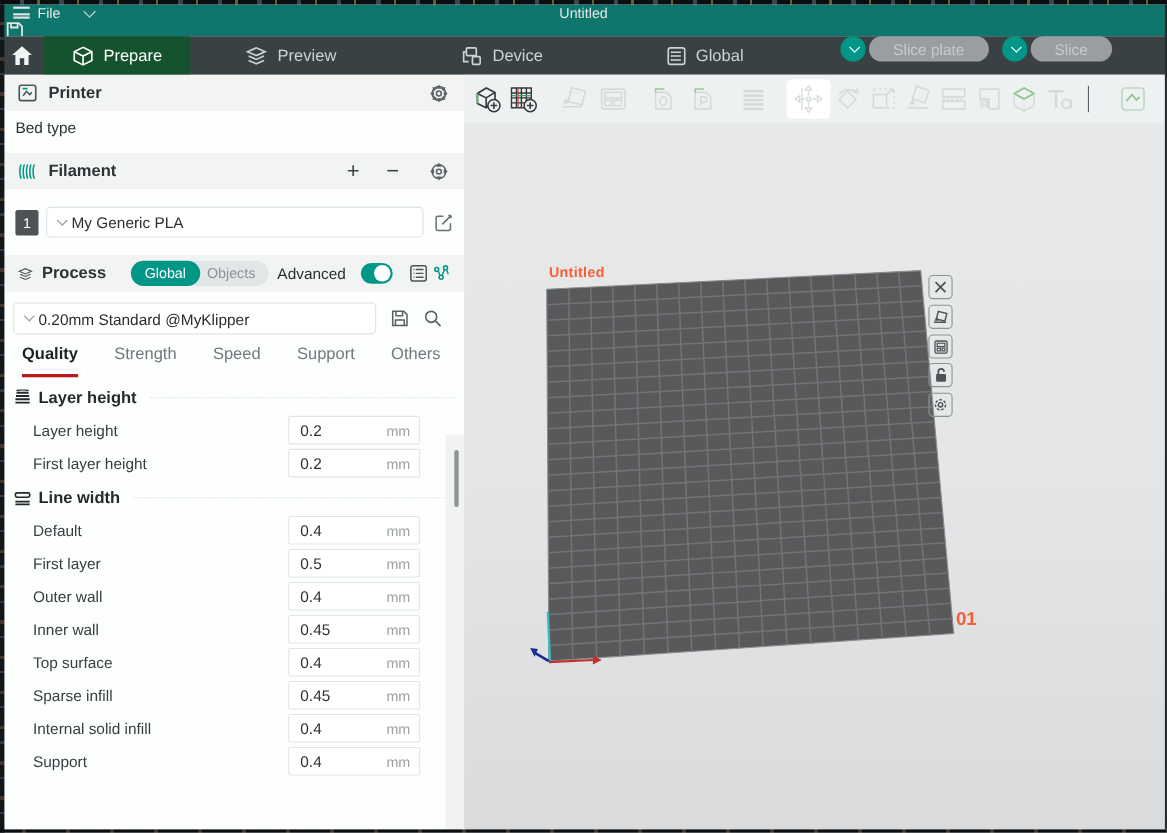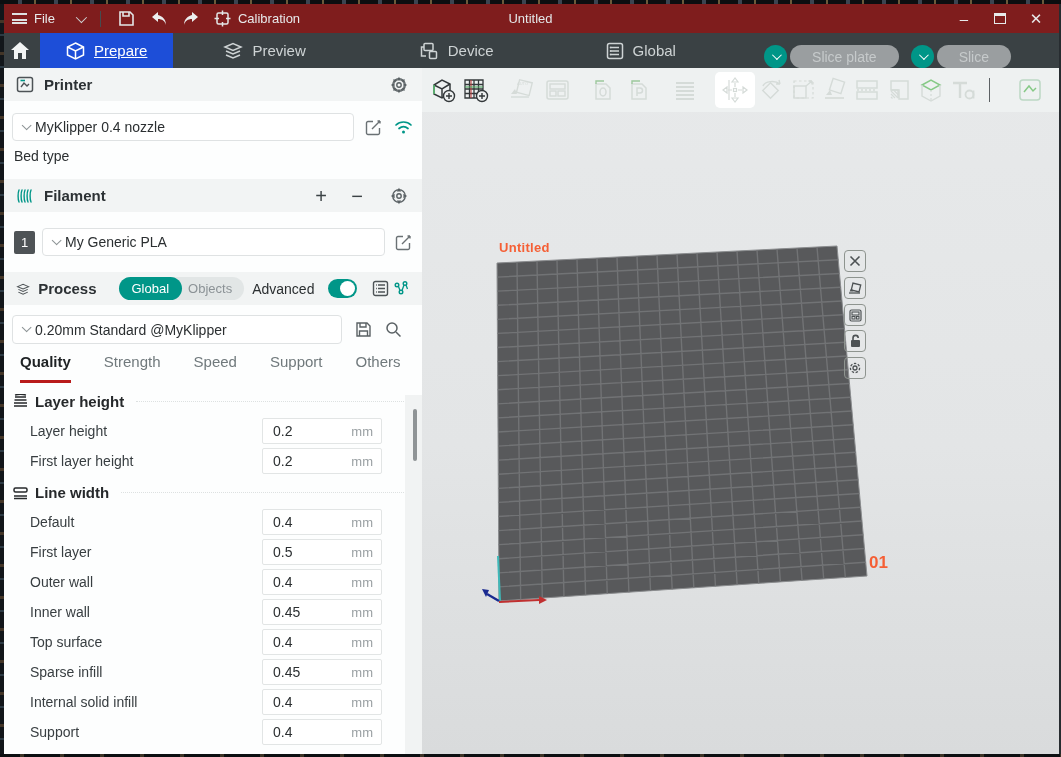--- a/index.html
+++ b/index.html
@@ -11,22 +11,22 @@
   
   #edge-top { left:0; top:0; width:1061px; height:4px;
     background:repeating-linear-gradient(90deg,#0b0e10 0 18px,#3a4450 18px 22px,#0b0e10 22px 34px,#6b5a3a 34px 36px); }
   #edge-left { left:0; top:4px; width:4px; height:753px;
     background:repeating-linear-gradient(180deg,#12161a 0 16px,#433527 16px 19px,#12161a 19px 30px,#2c3a44 30px 32px); }
   #edge-bottom { left:0; top:754px; width:1061px; height:3px;
     background:repeating-linear-gradient(90deg,#0c0f11 0 20px,#3c3326 20px 24px,#0c0f11 24px 40px); }
   #edge-right { left:1059px; top:4px; width:2px; height:750px; background:#272c30; }
 
   
-  #titlebar { left:0; top:4px; width:1061px; height:29px; background:#7f1d1d;
-    display:flex; align-items:center; color:#e8eaeb; font-size:13px; }
+  #titlebar { left:0; top:4px; width:1061px; height:29px; background:#0f766e;
+    display:flex; color:#e8eaeb; font-size:13px;flex-direction:column; }
   .tb-item { display:flex; align-items:center; height:100%; }
   #menu-file { margin-left:12px; gap:7px; cursor:pointer; }
   .hamburger { width:15px; height:11px; border-top:2px solid #dfe2e3;
     border-bottom:2px solid #dfe2e3; position:relative; }
   .hamburger:before { content:""; position:absolute; left:0; top:3.5px; width:15px; height:2px; background:#dfe2e3; }
   .chev { width:8px; height:8px; border-right:1.6px solid #cfd3d4; border-bottom:1.6px solid #cfd3d4;
     transform:rotate(45deg) translateY(-2px); }
   #menu-file .chev { margin-left:14px; }
   .tb-sep { width:1px; height:16px; background:#454c50; margin:0 13px 0 16px; }
   .tb-btn { width:26px; height:22px; display:flex; align-items:center; justify-content:center; cursor:pointer; }
@@ -36,23 +36,23 @@
   #win-controls { margin-left:auto; display:flex; align-items:center; gap:14px; padding-right:14px; }
   .win-btn { width:22px; height:22px; display:flex; align-items:center; justify-content:center;
     color:#e8eaeb; font-size:15px; cursor:pointer; }
   .restore-glyph { width:12px; height:11px; border:1.4px solid #e8eaeb; border-top-width:3px; }
 
   
   #tabbar { left:0; top:33px; width:1061px; height:35px; background:#3a4144; display:flex; align-items:stretch; }
   #home-btn { width:40px; display:flex; align-items:center; justify-content:center; cursor:pointer; }
   .main-tab { display:flex; align-items:center; gap:9px; padding:0 26px; color:#ced3d4;
     font-size:15px; cursor:pointer; }
-  .main-tab.active { background:#1d4ed8; color:#fff;text-decoration:underline; }
+  .main-tab.active { background:#14532d; color:#fff; }
   .main-tab svg { flex:0 0 auto; }
-  #tab-actions { margin-left:auto; display:flex; align-items:flex-end; gap:12px; padding-right:50px; }
+  #tab-actions { margin-left:auto; display:flex; align-items:flex-start; gap:12px; padding-right:50px; }
   .split-btn { display:flex; align-items:center; gap:3px; }
   .split-drop { width:23px; height:23px; border-radius:50%; background:#009688; display:flex;
     align-items:center; justify-content:center; cursor:pointer; }
   .split-drop .chev { border-color:#fff; width:7px; height:7px; transform:rotate(45deg) translateY(-2px); }
   .split-main { height:23px; border-radius:12px; background:#9a9ea0; color:#c6cacb; font-size:14px;
     display:flex; align-items:center; justify-content:center; padding:0 22px; cursor:default; }
 
   
   #left-panel { left:4px; top:68px; width:418px; height:686px; background:#fdfefe; overflow:hidden; }
   .sec-header { height:33px; background:#f2f4f4; display:flex; align-items:center; padding:0 12px; gap:10px; }
@@ -238,39 +238,20 @@
     <span class="sec-spacer"></span>
     <span class="icon-btn">
       <svg width="18" height="18" viewBox="0 0 18 18">
         <circle cx="9" cy="9" r="2.2" fill="none" stroke="#5a6164" stroke-width="1.4"></circle>
         <path d="M9 2 l1.2 2 h-2.4 Z M9 16 l1.2 -2 h-2.4 Z M2 9 l2 -1.2 v2.4 Z M16 9 l-2 -1.2 v2.4 Z M4 4 l2.2 .6 l-1.6 1.6 Z M14 4 l-2.2 .6 l1.6 1.6 Z M4 14 l2.2 -.6 l-1.6 -1.6 Z M14 14 l-2.2 -.6 l1.6 -1.6 Z" fill="none" stroke="#5a6164" stroke-width="1.2"></path>
         <circle cx="9" cy="9" r="6.3" fill="none" stroke="#5a6164" stroke-width="1.3"></circle>
       </svg>
     </span>
   </div>
 
-  <div id="printer-combo-row" class="row">
-    <div id="printer-combo" class="combo">
-      <span class="chev"></span>
-      <span>MyKlipper 0.4 nozzle</span>
-    </div>
-    <span class="icon-btn">
-      <svg width="17" height="17" viewBox="0 0 17 17">
-        <path d="M8 2.5 H3 A1.5 1.5 0 0 0 1.5 4 V14 A1.5 1.5 0 0 0 3 15.5 H13 A1.5 1.5 0 0 0 14.5 14 V9" fill="none" stroke="#6a7174" stroke-width="1.4"></path>
-        <path d="M7 10 L15 2 M15 2 L12.5 2 M15 2 V4.5" fill="none" stroke="#6a7174" stroke-width="1.4"></path>
-      </svg>
-    </span>
-    <span class="icon-btn">
-      <svg width="19" height="15" viewBox="0 0 19 15">
-        <path d="M2 5 C6 1 13 1 17 5" fill="none" stroke="#009688" stroke-width="1.7" stroke-linecap="round"></path>
-        <path d="M5 8.5 C8 6 11 6 14 8.5" fill="none" stroke="#009688" stroke-width="1.7" stroke-linecap="round"></path>
-        <circle cx="9.5" cy="12" r="1.5" fill="#009688"></circle>
-      </svg>
-    </span>
-  </div>
 
   <div id="bedtype-row" class="row">
     <span id="bedtype-label">Bed type</span>
   </div>
 
   <div id="filament-header" class="sec-header">
     <svg width="18" height="16" viewBox="0 0 18 16">
       <path d="M3 2 C1.8 4.5 1.8 11.5 3 14 M6 2 C4.8 4.5 4.8 11.5 6 14 M9 2 C7.8 4.5 7.8 11.5 9 14 M12 2 C10.8 4.5 10.8 11.5 12 14 M15 2 C13.8 4.5 13.8 11.5 15 14" fill="none" stroke="#009688" stroke-width="1.4" stroke-linecap="round"></path>
     </svg>
     <span class="sec-title">Filament</span>

